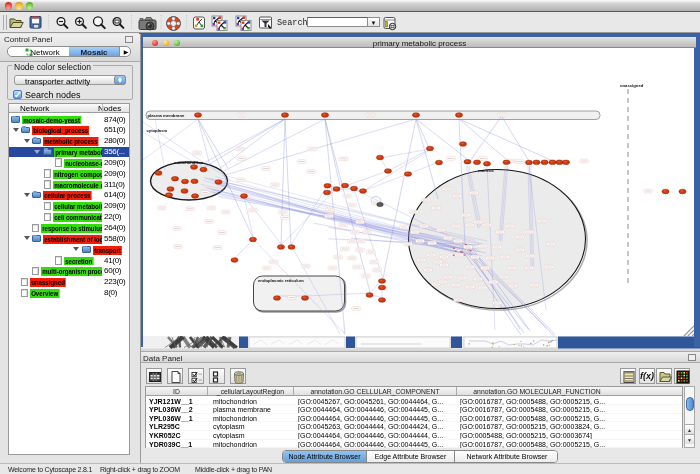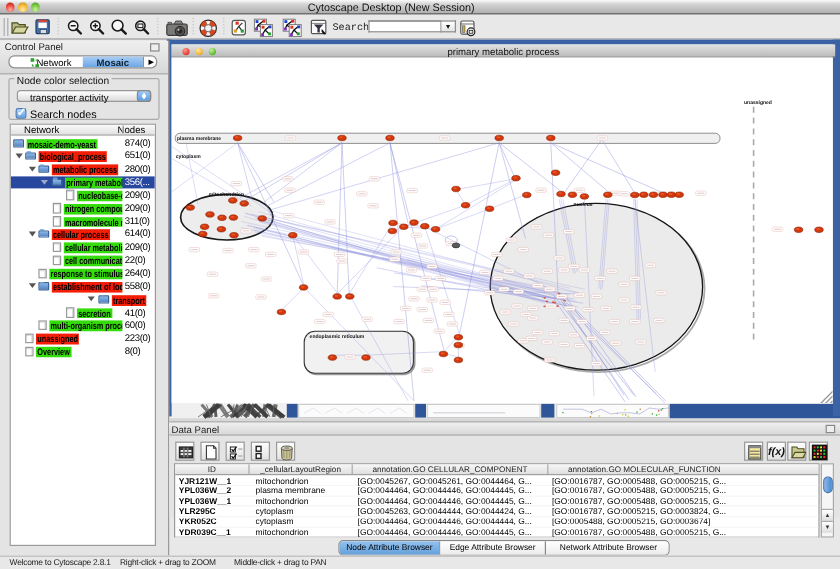--- a/index.html
+++ b/index.html
@@ -68,21 +68,20 @@
 #statusbar { position:absolute; left:0; top:463px; width:700px; height:11px; background:#e8e8e8; border-top:1px solid #bbb; font-size:7px; letter-spacing:-0.2px; color:#222; }
 #statusbar span { position:absolute; top:2px; }
 </style>
 </head>
 <body>
 
 <div id="titlebar">
   <div class="tl" style="left:4.5px;  background:radial-gradient(circle at 50% 75%,#ffb0a6,#ee4438 55%,#a61c10);"></div>
   <div class="tl" style="left:15px; background:radial-gradient(circle at 50% 75%,#ffe9a8,#f4b830 55%,#b8821c);"></div>
   <div class="tl" style="left:25.5px; background:radial-gradient(circle at 50% 75%,#ccf0a8,#76c83c 55%,#3f8d1c);"></div>
-  <div class="title">Cytoscape Desktop (New Session)</div>
 </div>
 
 <div id="toolbar">
     <svg width="700" height="20" style="position:absolute;left:0;top:0;" xmlns="http://www.w3.org/2000/svg">
       <line x1="3.5" y1="2" x2="3.5" y2="17" stroke="#ababab"></line>
       <line x1="6.5" y1="2" x2="6.5" y2="17" stroke="#ababab"></line>
       <path d="M10 6 L14.5 6 L16 7.5 L21 7.5 L21 14.5 L10 14.5 Z" fill="#b9b983" stroke="#4e4e20" stroke-width="1"></path>
       <path d="M10.2 14.5 L13 9.5 L23.2 9.5 L20.4 14.5 Z" fill="#d6d6a0" stroke="#4e4e20" stroke-width="1"></path>
       <rect x="30" y="3.5" width="11" height="11.5" rx="1" fill="#4272ae" stroke="#223f63"></rect>
       <rect x="32" y="3.5" width="7" height="2" fill="#d6453a"></rect>

